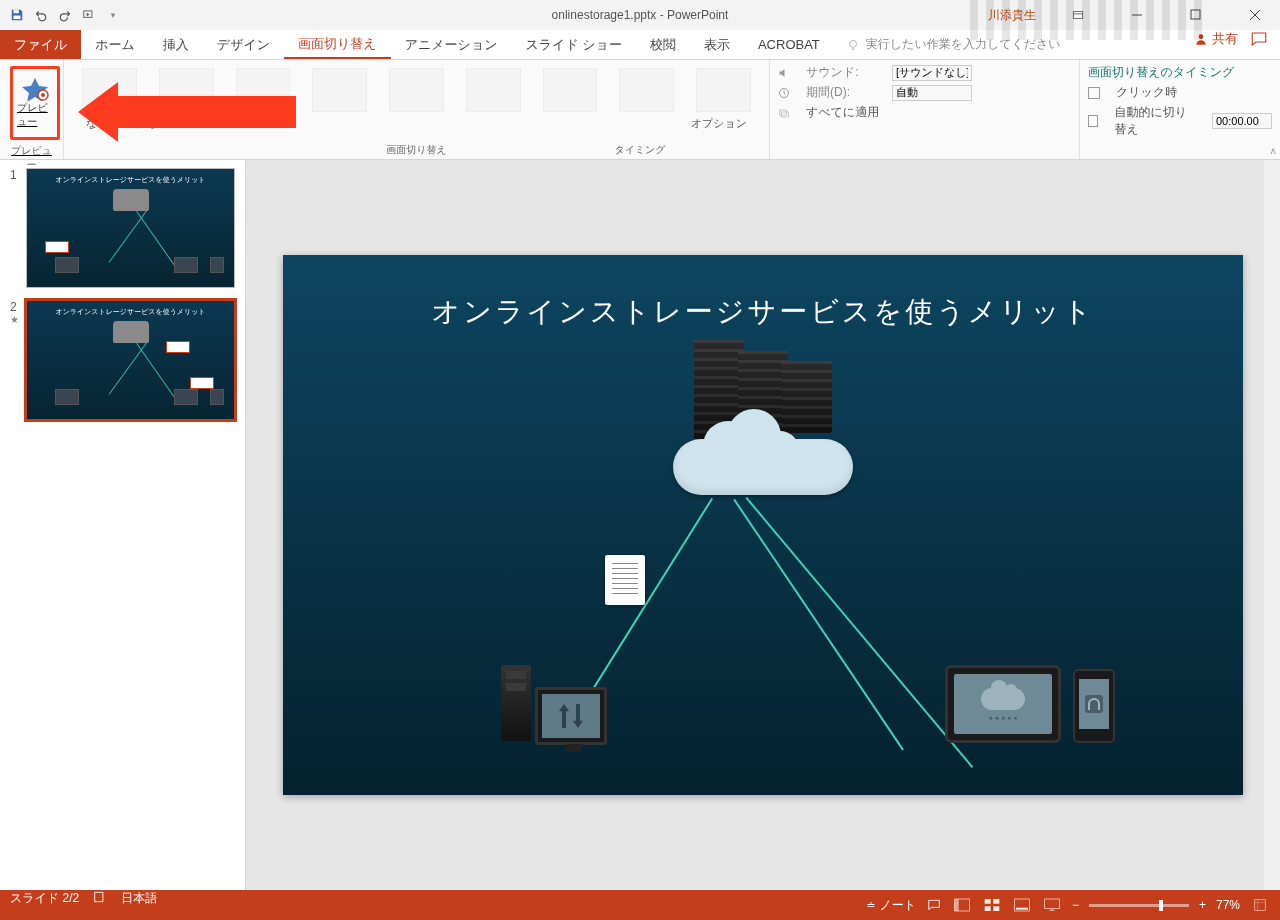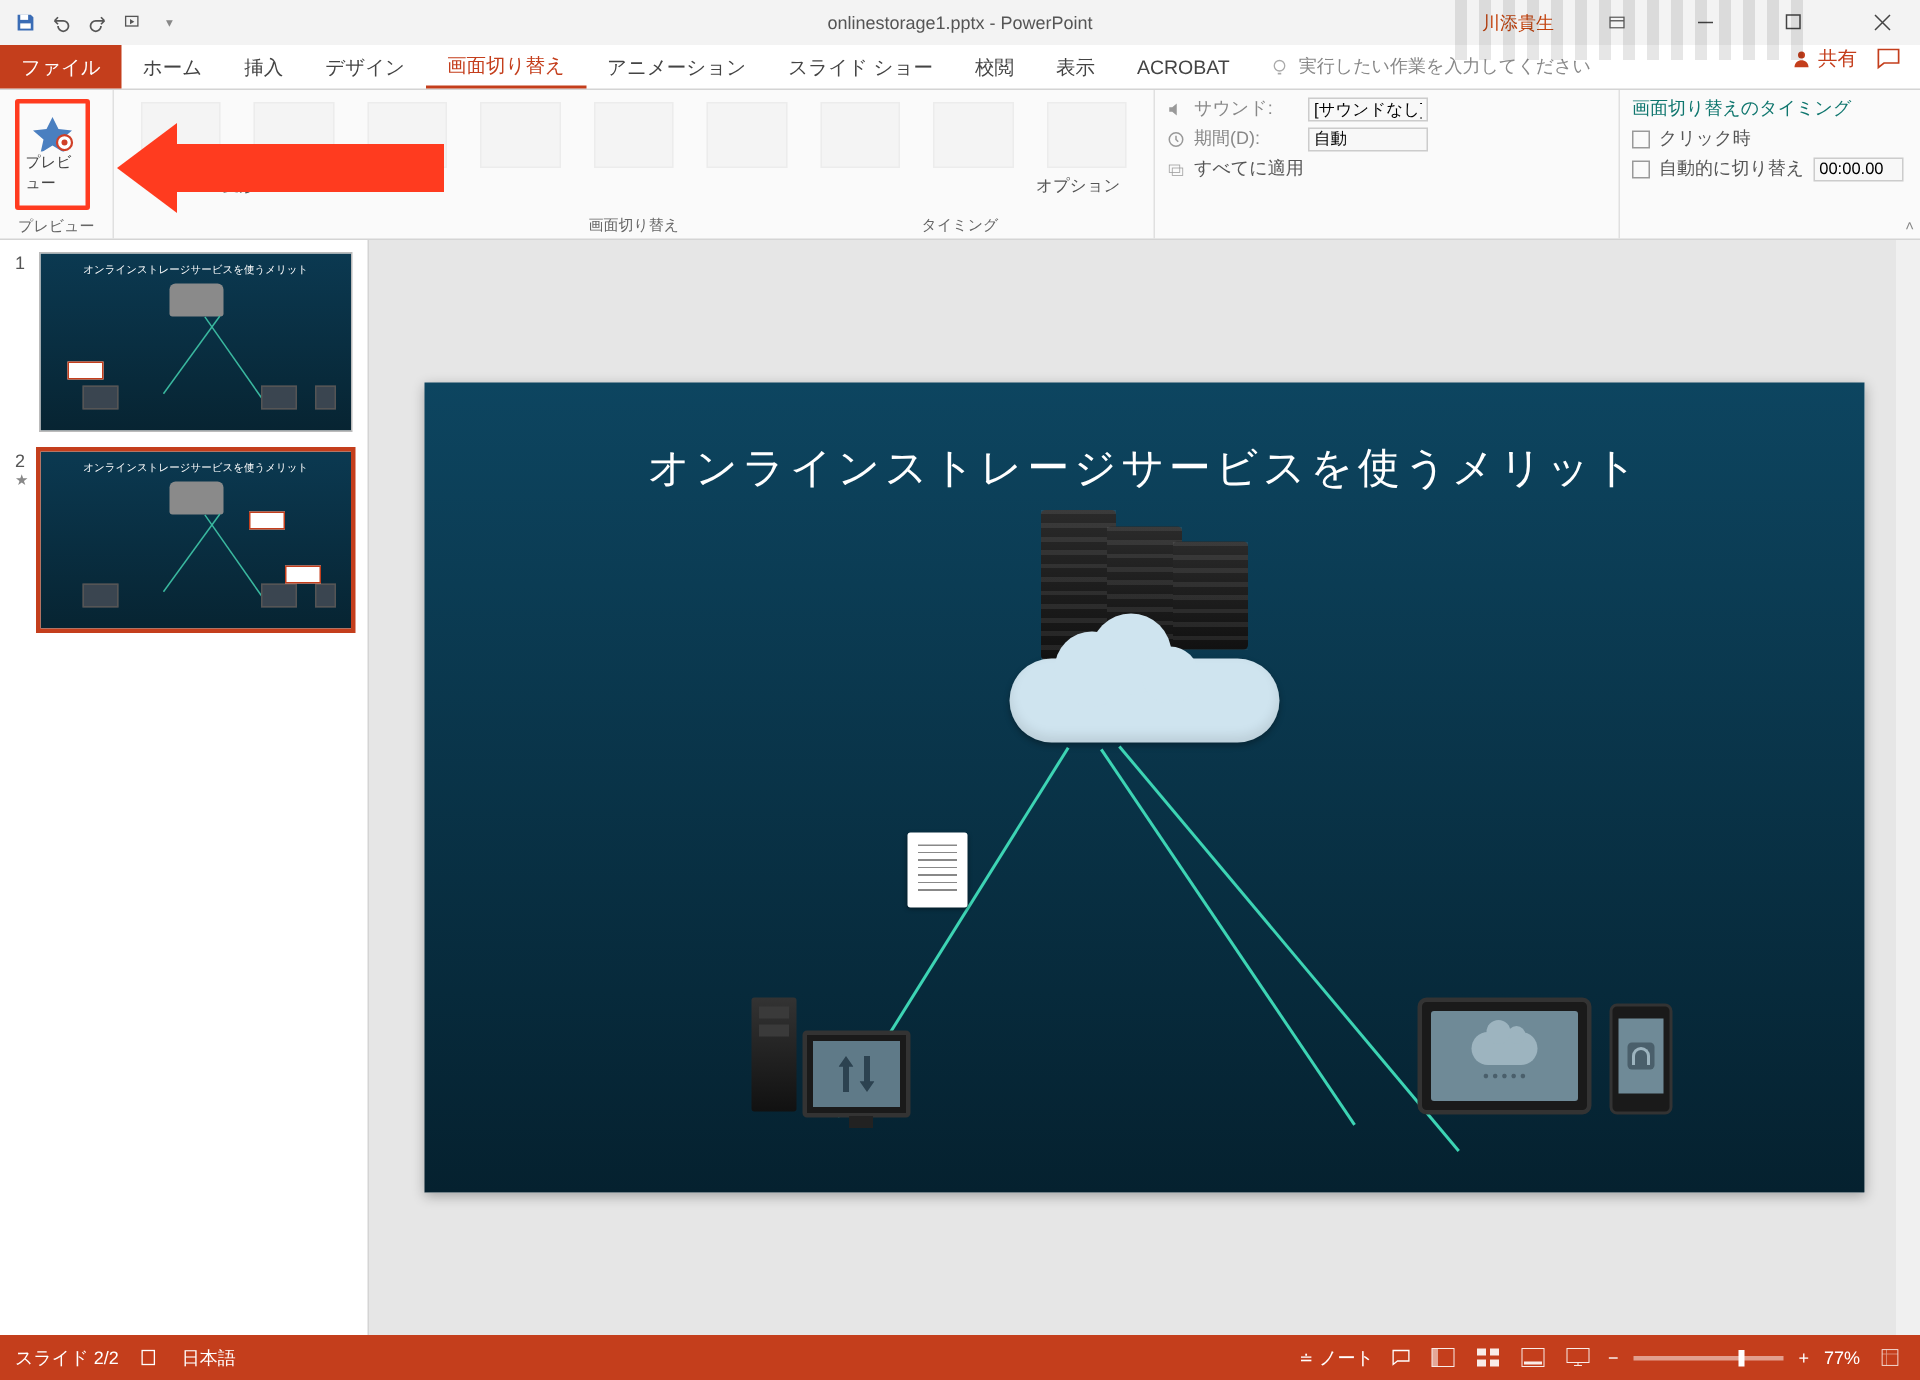--- a/index.html
+++ b/index.html
@@ -27,21 +27,21 @@
 .preview-btn .star{width:28px;height:24px;position:relative;}
 .group.wide{flex:1;min-width:0;}
 .trans-row{display:flex;gap:22px;padding:4px 10px;opacity:.45;}
 .trans-item{width:56px;height:44px;background:#eee;border:1px solid #ddd;}
 .trans-txt{font-size:11px;color:#555;display:flex;gap:28px;padding:0 14px;}
 .callout{position:absolute;left:80px;top:22px;display:flex;align-items:center;z-index:5;}
 .arrow-shaft{width:178px;height:32px;background:#ff3b1f;}
 .arrow-head{width:0;height:0;border-top:30px solid transparent;border-bottom:30px solid transparent;border-right:40px solid #ff3b1f;margin-left:-2px;order:-1;}
 .callout-text{font-size:36px;font-weight:700;color:#ff3b1f;-webkit-text-stroke:1px #fff;text-shadow:0 0 4px #fff,0 0 4px #fff;margin-left:-6px;letter-spacing:2px;}
 .timing{width:310px;padding:4px 8px;font-size:12px;color:#555;}
-.timing .row{display:flex;align-items:center;gap:6px;margin-bottom:3px;}
+.timing .row{display:flex;align-items:center;gap:16px;margin-bottom:3px;}
 .timing .lbl{width:70px;color:#888;}
 .timing input[type=text]{width:80px;border:1px solid #ccc;font-size:11px;padding:1px 3px;background:#f8f8f8;}
 .timing .hdr{font-size:12px;color:#0f766e;margin-bottom:3px;}
 .chk{width:12px;height:12px;border:1px solid #999;display:inline-block;}
 .collapse{position:absolute;right:4px;bottom:2px;font-size:10px;color:#888;}
 
 .main{display:flex;height:730px;}
 .thumbs{width:246px;background:#fff;border-right:1px solid #d4d4d4;padding:8px 10px;overflow:hidden;}
 .thumb-wrap{display:flex;gap:6px;margin-bottom:12px;}
 .tn-num{font-size:12px;color:#555;width:10px;}
@@ -88,21 +88,21 @@
 .tablet{position:absolute;bottom:52px;right:182px;width:116px;height:78px;background:#1a1a1a;border-radius:6px;border:3px solid #333;}
 .tab-scr{position:absolute;inset:6px;background:#6f8a97;border-radius:2px;display:flex;flex-direction:column;align-items:center;justify-content:center;}
 .tab-cloud{width:44px;height:22px;background:#9db4bf;border-radius:20px;position:relative;}
 .tab-cloud::before{content:"";position:absolute;top:-8px;left:10px;width:16px;height:16px;background:#9db4bf;border-radius:50%;box-shadow:12px 2px 0 -2px #9db4bf;}
 .phone{position:absolute;bottom:52px;right:128px;width:42px;height:74px;background:#1a1a1a;border-radius:5px;border:2px solid #333;}
 .ph-scr{position:absolute;top:8px;left:4px;right:4px;bottom:12px;background:#6f8a97;display:flex;align-items:center;justify-content:center;}
 .wifi{width:18px;height:18px;border-radius:3px;background:#4a5f6b;position:relative;}
 .wifi::before{content:"";position:absolute;top:3px;left:3px;right:3px;bottom:3px;border:2px solid #9db4bf;border-radius:50% 50% 0 0;border-bottom:none;}
 .scroll-v{position:absolute;right:0;top:0;bottom:0;width:16px;background:#f0f0f0;}
 
-.status{position:absolute;bottom:0;left:0;right:0;height:30px;background:#c43e1c;color:#fff;display:flex;align-items:center;font-size:12px;padding:0 10px;gap:14px;}
+.status{position:absolute;bottom:0;left:0;right:0;height:30px;background:#c43e1c;color:#fff;display:flex;font-size:12px;padding:0 10px;gap:14px;}
 .status .right{margin-left:auto;display:flex;align-items:center;gap:10px;}
 .view-btn{width:20px;height:16px;display:flex;align-items:center;justify-content:center;opacity:.9;}
 .zoom-track{width:100px;height:3px;background:rgba(255,255,255,.5);position:relative;}
 .zoom-thumb{position:absolute;left:70%;top:-4px;width:4px;height:11px;background:#fff;}
 .bg-deco{position:absolute;top:-10px;right:70px;width:240px;height:50px;opacity:.1;background:repeating-linear-gradient(90deg,#000 0 8px,transparent 8px 16px);}
 </style>
 </head>
 <body>
 
 <div class="bg-deco"></div>
@@ -185,21 +185,21 @@
         </svg>
       <span>共有</span>
     </span>
     <svg width="18" height="18" viewBox="0 0 24 24">
         <path d="M3 4h18v12H8l-5 4z" fill="none" stroke="#c43e1c" stroke-width="1.5"></path>
       </svg>
   </div>
 </div>
 
 <div class="ribbon">
-  <div class="group" style="width:76px;">
+  <div class="group" style="width:64px;text-decoration:underline;">
     <div class="preview-btn">
       <div class="star">
         <svg viewBox="0 0 28 24">
             <path d="M14 1l4 8 9 1-7 6 2 9-8-5-8 5 2-9-7-6 9-1z" fill="#4a7fc0"></path>
             <circle cx="22" cy="18" r="5" fill="#fff" stroke="#d04028" stroke-width="1.5"></circle>
             <circle cx="22" cy="18" r="2" fill="#d04028"></circle>
           </svg>
       </div>
       <span style="font-size:10px;color:#444;">プレビュー</span>
     </div>

